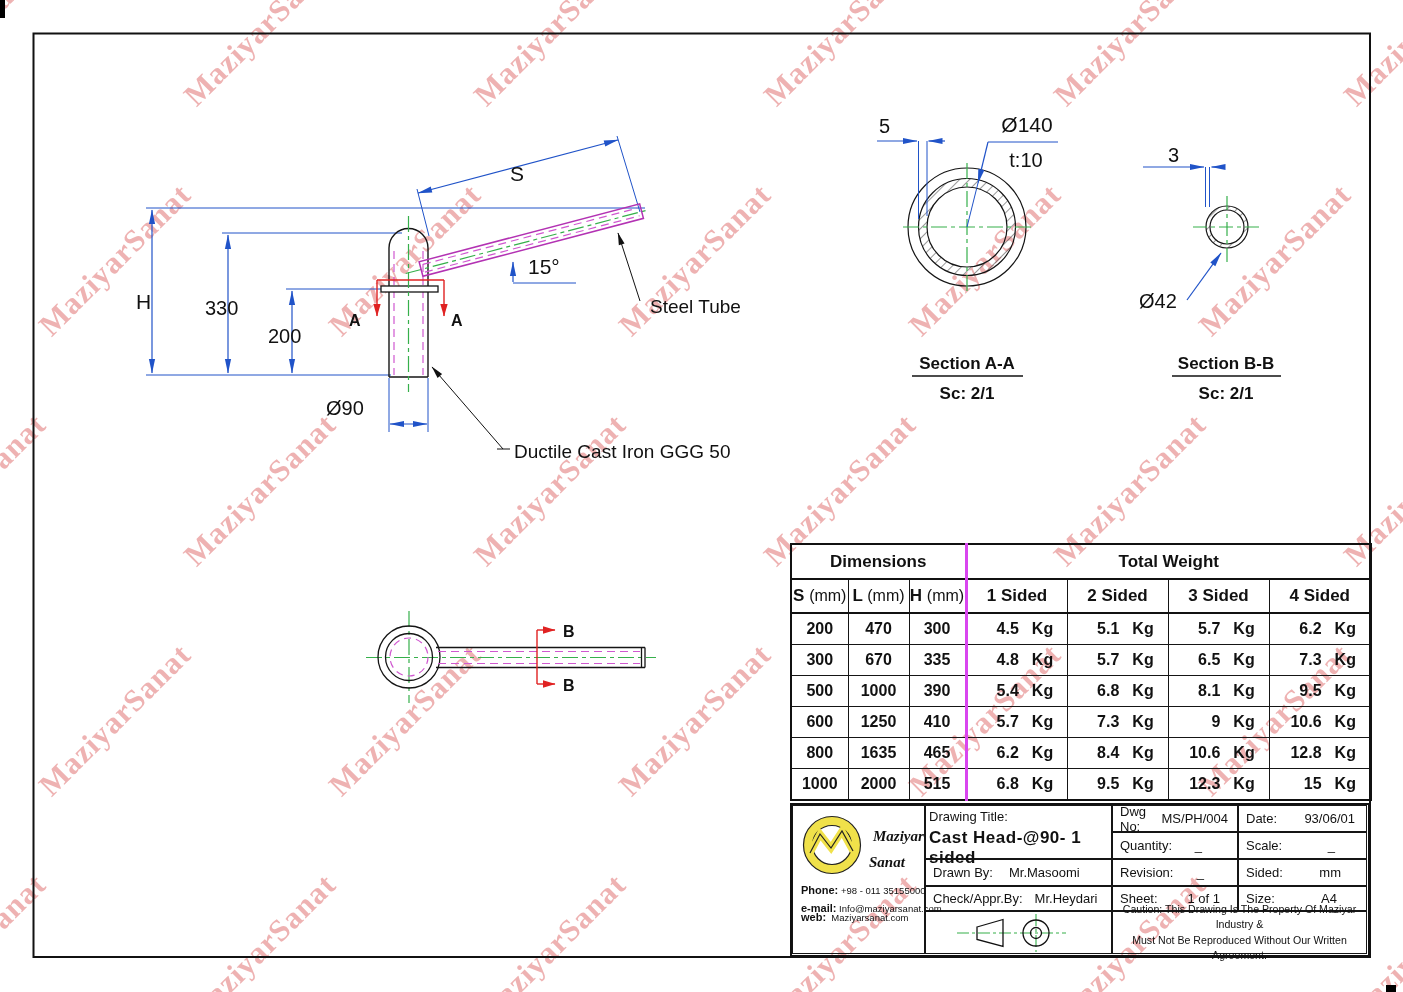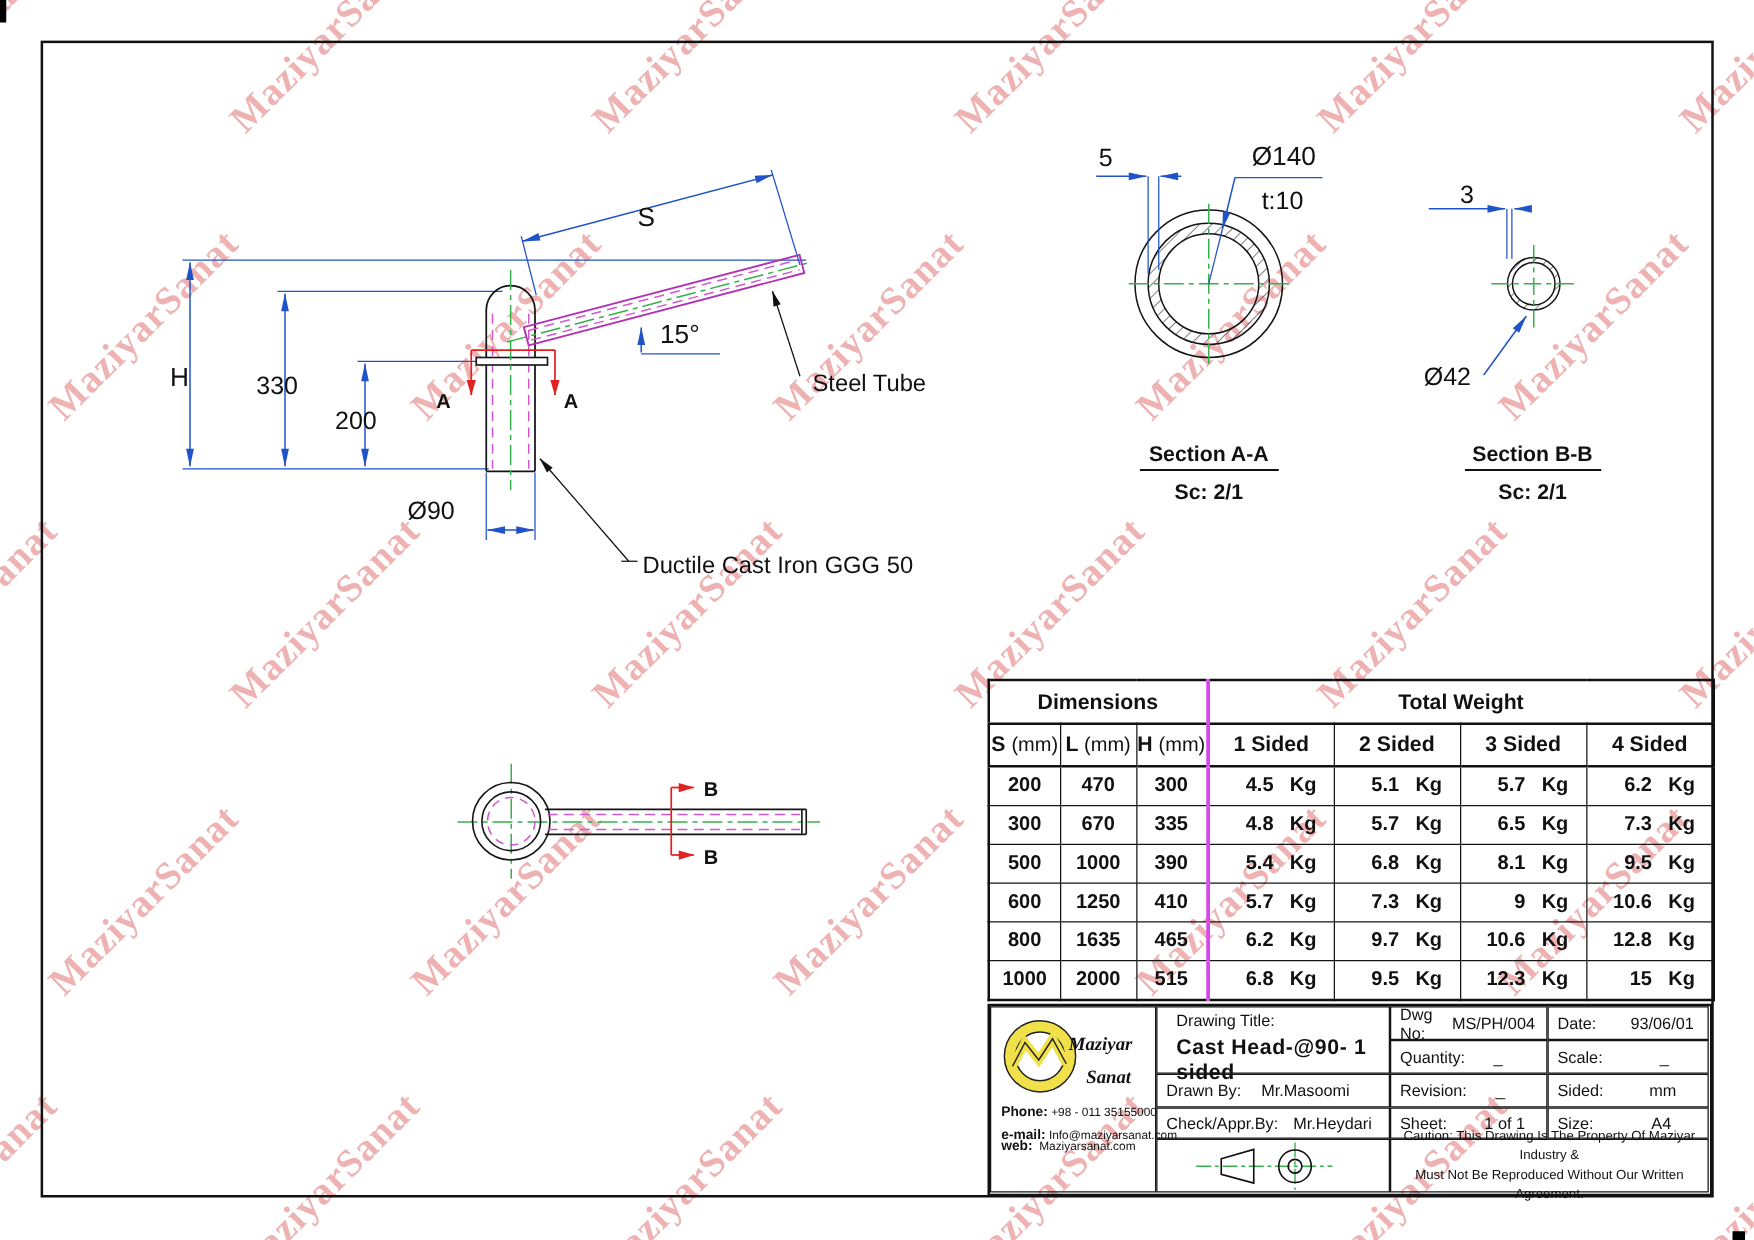--- a/index.html
+++ b/index.html
@@ -30,21 +30,21 @@
   #dims-table .tw{border-left:3px solid #d946ef;border-radius:15px;}
   #dims-table .num{display:inline-block;width:38px;text-align:right;margin-right:13px;}
   
   #tblock{position:absolute;left:790px;top:803px;width:580px;height:154px;z-index:2;
       box-sizing:border-box;border:2.5px solid #111;display:grid;
       grid-template-columns:133px 187px 126px 129px;grid-template-rows:27px 27px 27px 25px 43px;}
   .tb{border:1px solid #151515;display:flex;align-items:center;padding:0 7px;
       font-size:13px;box-sizing:border-box;min-width:0;}
   .tb .val{margin-left:auto;margin-right:14px;}
   .left-panel{grid-row:1/6;grid-column:1;position:relative;display:block;}
-  .title-cell{grid-column:2;grid-row:1/3;display:block;padding:3px 15px;}
+  .title-cell{grid-column:2;grid-row:1/3;display:block;padding:3px 3px;}
   .title-cell .big{font-size:17px;margin-top:4px;letter-spacing:.5px;font-weight:bold;}
   .proj-cell{grid-column:2;grid-row:5;}
   .caution-cell{grid-column:3/5;grid-row:5;flex-direction:column;justify-content:center;
       font-size:10.6px;line-height:1.45;text-align:center;padding:0 3px;}
   .company{position:absolute;font-family:"Liberation Serif",serif;font-style:italic;
       font-size:15px;font-weight:bold;}
   .contact{position:absolute;font-size:9.5px;white-space:nowrap;}
   .contact b{font-size:11px;}
   .artifact{position:absolute;background:#000;z-index:3;}
 </style>
@@ -324,39 +324,39 @@
     <td class="tw"><span class="num">5.7</span><span>Kg</span></td>
     <td><span class="num">7.3</span><span>Kg</span></td>
     <td><span class="num">9</span><span>Kg</span></td>
     <td><span class="num">10.6</span><span>Kg</span></td>
   </tr>
   <tr>
     <td>800</td>
         <td>1635</td>
         <td>465</td>
     <td class="tw"><span class="num">6.2</span><span>Kg</span></td>
-    <td><span class="num">9.7</span><span>Kg</span></td>
+    <td><span class="num">8.4</span><span>Kg</span></td>
     <td><span class="num">10.6</span><span>Kg</span></td>
     <td><span class="num">12.8</span><span>Kg</span></td>
   </tr>
   <tr>
     <td>1000</td>
         <td>2000</td>
         <td>515</td>
     <td class="tw"><span class="num">6.8</span><span>Kg</span></td>
     <td><span class="num">9.5</span><span>Kg</span></td>
     <td><span class="num">12.3</span><span>Kg</span></td>
     <td><span class="num">15</span><span>Kg</span></td>
   </tr>
 </tbody>
   </table>
 
 <div id="tblock">
   <div class="tb left-panel">
-    <span class="company" style="left:62px;top:22px">Maziyar</span>
+    <span class="company" style="left:80px;top:22px">Maziyar</span>
     <span class="company" style="left:76px;top:48px">Sanat</span>
     <span class="contact" style="left:8px;top:78px"><b>Phone:</b> <span>+98 - 011 35155000</span></span>
     <span class="contact" style="left:8px;top:96px"><b>e-mail:</b> <span>Info@maziyarsanat.com</span></span>
     <span class="contact" style="left:8px;top:105px"><b>web:</b>&nbsp; <span>Maziyarsanat.com</span></span>
   </div>
 
   <div class="tb title-cell">
     <div>Drawing Title:</div>
     <div class="big">Cast Head-@90- 1 sided</div>
   </div>

